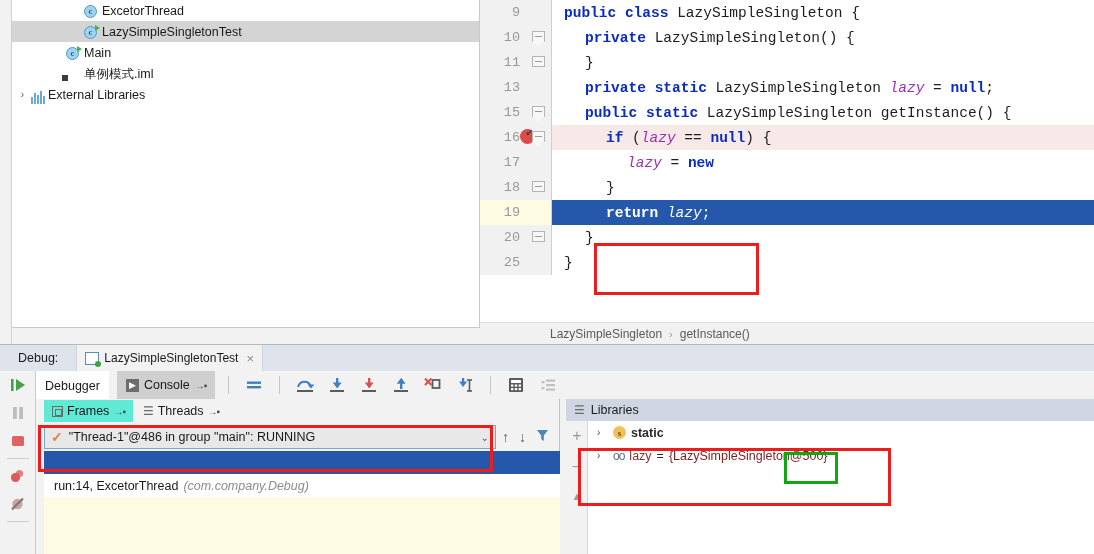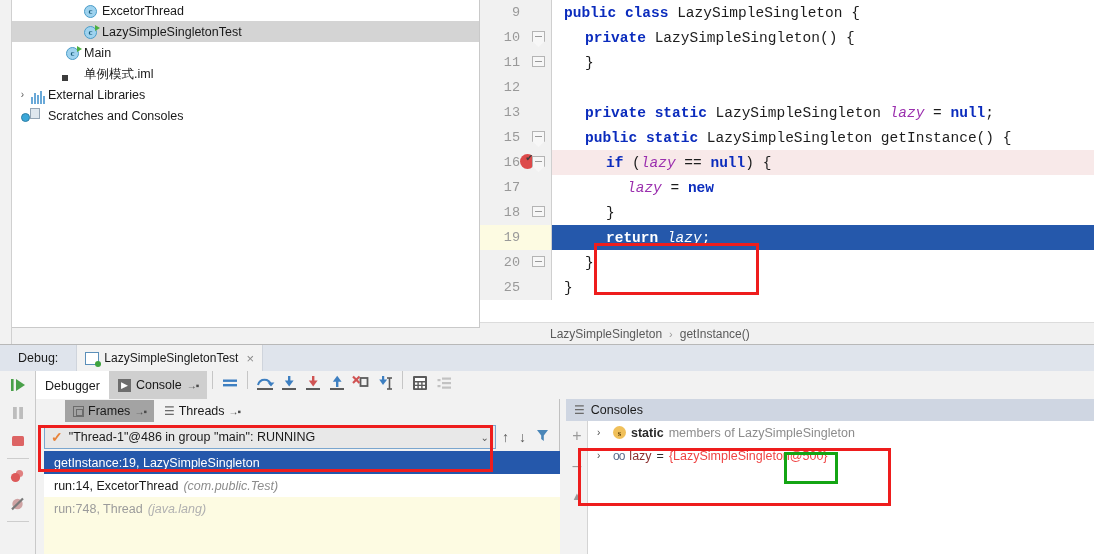--- a/index.html
+++ b/index.html
@@ -164,21 +164,21 @@
   }
   .ico-runtab:after {
     content:""; position:absolute; right:-3px; bottom:-3px; width:6px; height:6px;
     border-radius:50%; background:#3ea33e;
   }
   .tab-close { color: #8a8a8a; font-size: 13px; margin-left: 3px; }
 
   
   #debug-toolbar {
     position: absolute; left: 36px; top: 26px; width: 1058px; height: 28px;
-    display: flex; gap: 0px;
+    display: flex; align-items: center; gap: 8px;
   }
   .dtab {
     height: 28px; display: flex; align-items: center; padding: 0 9px; gap: 5px;
     font-size: 12.5px;
   }
   .dtab.active { background: #ffffff; border-top: 1px solid #ffffff; }
   .dtab.inactive { background: #cfcfcf; }
   .ico-console {
     width: 13px; height: 13px; background: #6d6d6d; color: #ffffff;
     font-size: 9px; display:flex; align-items:center; justify-content:center;
@@ -198,21 +198,21 @@
   
   #frames-panel {
     position: absolute; left: 36px; top: 54px; width: 524px; height: 156px;
     background: #f2f2f2; border-right: 1px solid #c1c1c1;
   }
   #frames-tabs {
     height: 24px; display: flex; align-items: center; padding-left: 8px; gap: 2px;
     background: #f2f2f2;
   }
   .ftab { height: 22px; display:flex; align-items:center; gap:4px; padding: 0 8px; font-size: 12.5px; }
-  .ftab.active { background: #a3a3a3; margin-left: 21px; }
+  .ftab.active { background: #5eead4; }
   .ico-frames { width: 11px; height: 11px; border: 1.6px solid #6b6b6b; position: relative; }
   .ico-frames:before { content:""; position:absolute; left:2px; top:2px; width:5px; height:5px; border:1.4px solid #6b6b6b; }
   .ico-threads { color: #6b6b6b; font-size: 12px; line-height: 10px; }
 
   #thread-select {
     position: absolute; left: 8px; top: 26px; width: 452px; height: 24px;
     background: #e8e8e8; border: 1px solid #7aa6cf;
     display: flex; align-items: center; padding: 0 6px; gap: 6px; font-size: 12.5px;
   }
   .ok-check { color: #e8833a; font-size: 14px; font-weight: bold; }
@@ -271,21 +271,21 @@
     width: 13px; height: 13px; border-radius: 50%; background: #f0c05a;
     color: #6b4b11; font-size: 9px; font-weight: bold;
     display: flex; align-items: center; justify-content: center;
     font-family: "Liberation Serif", serif;
   }
   .ico-oo { color: #5a6b8c; font-size: 12px; letter-spacing: -1px; }
   .var-static-kw { font-weight: bold; color: #2b2b2b; }
   .var-static-rest { color: #8c8c8c; }
   .var-name { color: #8a2f2f; }
   .var-eq { color: #2b2b2b; }
-  .var-val { color: #ef4444; }
+  .var-val { color: #7f1d1d; }
 
   
   .anno { position: absolute; pointer-events: none; }
   .anno.red { border: 3px solid #ee1d1d; }
   .anno.green { border: 3px solid #14a514; }
 
   
   #watermark {
     position: absolute; right: 14px; bottom: 16px;
     color: #e6e9ec; font-size: 13px; letter-spacing: 0.2px;
@@ -346,35 +346,28 @@
             <span class="ico-libs">
               <i style="height: 7px;"></i>
               <i style="height: 11px;"></i>
               <i style="height: 9px;"></i>
               <i style="height: 13px;"></i>
               <i style="height: 8px;"></i>
             </span>
           </span>
           <span class="tree-label">External Libraries</span>
         </div>
-        <div class="tree-row">
-          <span style="display: inline-block; flex: 0 0 0px;"></span>
-          <span class="tree-arrow"></span>
-          <span class="tree-ico"><span class="ico-scratch"><span class="pg"></span><span class="clk"></span></span></span>
-          <span class="tree-label">Scratches and Consoles</span>
-        </div>
       </div>
   </div>
 
   <div id="editor-panel">
     <div id="code-lines">
         <div class="code-line"><div class="gutter"></div><div class="ln">9</div><div class="vline"></div><div class="code-txt" style="padding-left: 12px;"><span class="k">public </span><span class="k">class </span><span class="plain">LazySimpleSingleton {</span></div></div>
         <div class="code-line"><div class="gutter"></div><div class="ln">10</div><div class="fold"><div class="fold-minus"></div></div><div class="fold-tip"></div><div class="vline"></div><div class="code-txt" style="padding-left: 33px;"><span class="k">private </span><span class="plain">LazySimpleSingleton() {</span></div></div>
         <div class="code-line"><div class="gutter"></div><div class="ln">11</div><div class="fold"><div class="fold-minus"></div></div><div class="vline"></div><div class="code-txt" style="padding-left: 33px;"><span class="plain">}</span></div></div>
-        <div class="code-line"><div class="gutter"></div><div class="ln">12</div><div class="vline"></div><div class="code-txt" style="padding-left: 12px;"></div></div>
         <div class="code-line"><div class="gutter"></div><div class="ln">13</div><div class="vline"></div><div class="code-txt" style="padding-left: 33px;"><span class="k">private </span><span class="k">static </span><span class="plain">LazySimpleSingleton </span><span class="f">lazy</span><span class="plain"> = </span><span class="k">null</span><span class="plain">;</span></div></div>
         <div class="code-line"><div class="gutter"></div><div class="ln">15</div><div class="fold"><div class="fold-minus"></div></div><div class="fold-tip"></div><div class="vline"></div><div class="code-txt" style="padding-left: 33px;"><span class="k">public </span><span class="k">static </span><span class="plain">LazySimpleSingleton getInstance() {</span></div></div>
         <div class="code-line line-bp"><div class="gutter"></div><div class="ln">16</div><div class="bp-dot" style="background: rgb(221, 74, 74);"></div><div class="bp-check">✔</div><div class="fold"><div class="fold-minus"></div></div><div class="fold-tip"></div><div class="vline"></div><div class="code-txt" style="padding-left: 54px;"><span class="k">if </span><span class="plain">(</span><span class="f">lazy</span><span class="plain"> == </span><span class="k">null</span><span class="plain">) {</span></div></div>
         <div class="code-line"><div class="gutter"></div><div class="ln">17</div><div class="vline"></div><div class="code-txt" style="padding-left: 75px;"><span class="f">lazy</span><span class="plain"> = </span><span class="k">new </span></div></div>
         <div class="code-line"><div class="gutter"></div><div class="ln">18</div><div class="fold"><div class="fold-minus"></div></div><div class="vline"></div><div class="code-txt" style="padding-left: 54px;"><span class="plain">}</span></div></div>
         <div class="code-line line-cur"><div class="gutter"></div><div class="sel-band" style="background: rgb(37, 88, 171);"></div><div class="ln">19</div><div class="vline"></div><div class="code-txt" style="padding-left: 54px;"><span class="k" style="color: rgb(255, 255, 255);">return </span><span class="f" style="color: rgb(255, 255, 255);">lazy</span><span class="plain" style="color: rgb(255, 255, 255);">;</span></div></div>
         <div class="code-line"><div class="gutter"></div><div class="ln">20</div><div class="fold"><div class="fold-minus"></div></div><div class="vline"></div><div class="code-txt" style="padding-left: 33px;"><span class="plain">}</span></div></div>
         <div class="code-line"><div class="gutter"></div><div class="ln">25</div><div class="vline"></div><div class="code-txt" style="padding-left: 12px;"><span class="plain">}</span></div></div>
       </div>
   </div>
@@ -546,61 +539,55 @@
         <span class="nav-ico">↓</span>
         <span class="filter-ico">
           <svg width="13" height="13" viewBox="0 0 13 13">
               <polygon points="1,1 12,1 7.8,6.5 7.8,12 5.2,10 5.2,6.5" fill="#4a86b8"></polygon>
             </svg>
         </span>
       </div>
 
       <div id="frame-list">
           <div class="frame-row selected" style="background: rgb(37, 88, 171);">
-            <span>getInstance:19, LazySimpleSingleton</span>
           </div>
           <div class="frame-row white">
             <span>run:14, ExcetorThread</span>
-            <span class="pkg">(com.public.Test)</span>
-          </div>
-          <div class="frame-row dim">
-            <span>run:748, Thread</span>
-            <span class="pkg">(java.lang)</span>
+            <span class="pkg">(com.company.Debug)</span>
           </div>
         </div>
     </div>
 
     <div id="mid-rail">
       <div class="mid-btn">
           <span class="tri-up"></span>
         </div>
       <div class="mid-btn">
           <span class="tri-dn"></span>
         </div>
       <div class="mid-btn">
           <span class="ico-copy"></span>
         </div>
     </div>
 
     <div id="vars-panel">
       <div id="vars-header">
         <span class="ico-threads">☰</span>
-        <span>Consoles</span>
+        <span>Libraries</span>
       </div>
       <div id="vars-rail">
         <div class="vr-btn">+</div>
         <div class="vr-btn">–</div>
         <div class="vr-btn" style="font-size:11px;">▲</div>
       </div>
       <div id="vars-list">
           <div class="var-row">
             <span class="var-arrow">›</span>
             <span class="ico-static">s</span>
             <span class="var-static-kw">static</span>
-            <span class="var-static-rest"> members of LazySimpleSingleton</span>
           </div>
           <div class="var-row">
             <span class="var-arrow">›</span>
             <span class="ico-oo">oo</span>
             <span class="var-name">lazy</span>
             <span class="var-eq"> = </span>
             <span class="var-val">{LazySimpleSingleton@500}</span>
           </div>
         </div>
     </div>

